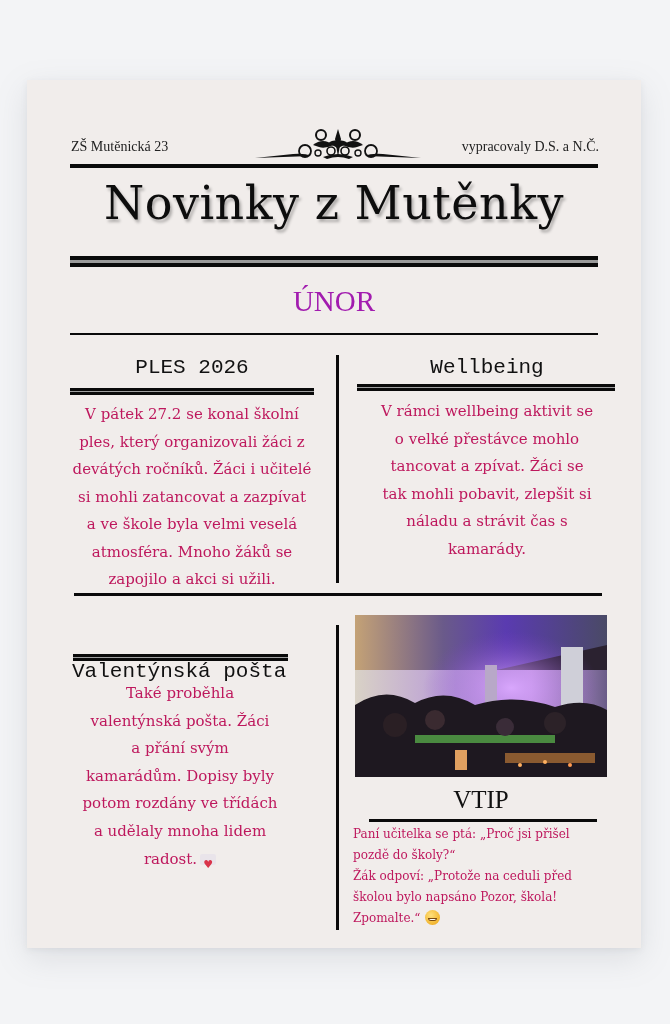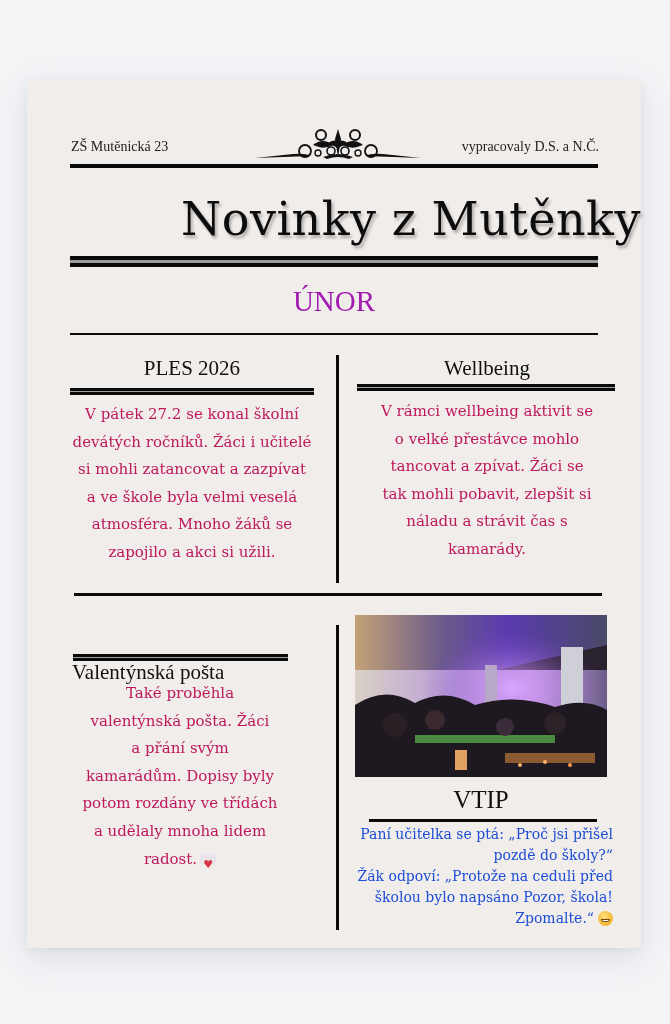--- a/index.html
+++ b/index.html
@@ -15,38 +15,38 @@
     background: #f1edeb;
     box-shadow: 0 10px 30px rgba(120,125,140,0.18), 0 2px 6px rgba(120,125,140,0.10);
   }
   .abs { position: absolute; }
   .small-top {
     font-family: "Liberation Serif", serif; font-size: 14px; color: #222;
     top: 59px;
   }
   .rule-thick { background: #0a0a0a; }
   .masthead {
-    left: 0; width: 614px; top: 96px; text-align: right;
+    left: 0; width: 614px; top: 96px; text-align: center;
     font-family: "DejaVu Serif", serif; font-size: 46px; letter-spacing: 0.5px;
-    color: #0d0d0d; text-shadow: 2px 3px 3px rgba(0,0,0,0.28); margin-top: 16px;
+    color: #0d0d0d; text-shadow: 2px 3px 3px rgba(0,0,0,0.28);
   }
   .month {
     left: 0; width: 614px; top: 205px; text-align: center;
     font-family: "Liberation Serif", serif; font-size: 29px; color: #a21caf;
   }
   .dbl { height: 8px; border-top: 4px solid #0a0a0a; border-bottom: 4px solid #0a0a0a; background: #9a9a9a; box-sizing: border-box; }
   .dbl-sm { height: 7px; border-top: 3px solid #0a0a0a; border-bottom: 3px solid #0a0a0a; background: #a0a0a0; box-sizing: border-box; }
   .section-title {
-    font-family: Liberation Serif, serif; font-size: 21px; color: #111; text-align: center;
+    font-family: Liberation Mono, monospace; font-size: 21px; color: #111; text-align: center;
   }
   .body-text {
     font-family: "DejaVu Serif", serif; font-size: 15px; line-height: 27.5px; color: #be185d; text-align: center;
   }
   .joke-text {
-    font-family: "DejaVu Serif", serif; font-size: 14px; line-height: 21px; color: #1d4ed8; text-align: right;
+    font-family: "DejaVu Serif", serif; font-size: 12px; line-height: 21px; color: #be185d; text-align: left;
   }
   .vline { width: 3px; background: #0a0a0a; }
   .photo {
     left: 328px; top: 535px; width: 252px; height: 162px; overflow: hidden;
     background: #2a2130;
   }
   .emoji-heart {
     display: inline-block; width: 16px; height: 11px; background: #e9e4ea; border-radius: 2px;
     position: relative; vertical-align: -1px; margin-left: 3px;
   }
@@ -98,20 +98,21 @@
   <div class="abs dbl" style="left:43px; top:176px; width:528px; height:11px; border-top-width:4px; border-bottom-width:4px;"></div>
 
   <div class="abs month">ÚNOR</div>
 
   <div class="abs rule-thick" style="left:43px; top:253px; width:528px; height:2px;"></div>
 
   <div class="abs section-title" style="left:43px; top:276px; width:244px;">PLES 2026</div>
   <div class="abs dbl-sm" style="left:43px; top:308px; width:244px;"></div>
   <div class="abs body-text" style="left:30px; top:321px; width:270px;">
     <div>V pátek 27.2 se konal školní</div>
+    <div>ples, který organizovali žáci z</div>
     <div>devátých ročníků. Žáci i učitelé</div>
     <div>si mohli zatancovat a zazpívat</div>
     <div>a ve škole byla velmi veselá</div>
     <div>atmosféra. Mnoho žáků se</div>
     <div>zapojilo a akci si užili.</div>
   </div>
 
   <div class="abs vline" style="left:309px; top:275px; height:228px;"></div>
 
   <div class="abs section-title" style="left:330px; top:276px; width:260px;">Wellbeing</div>

